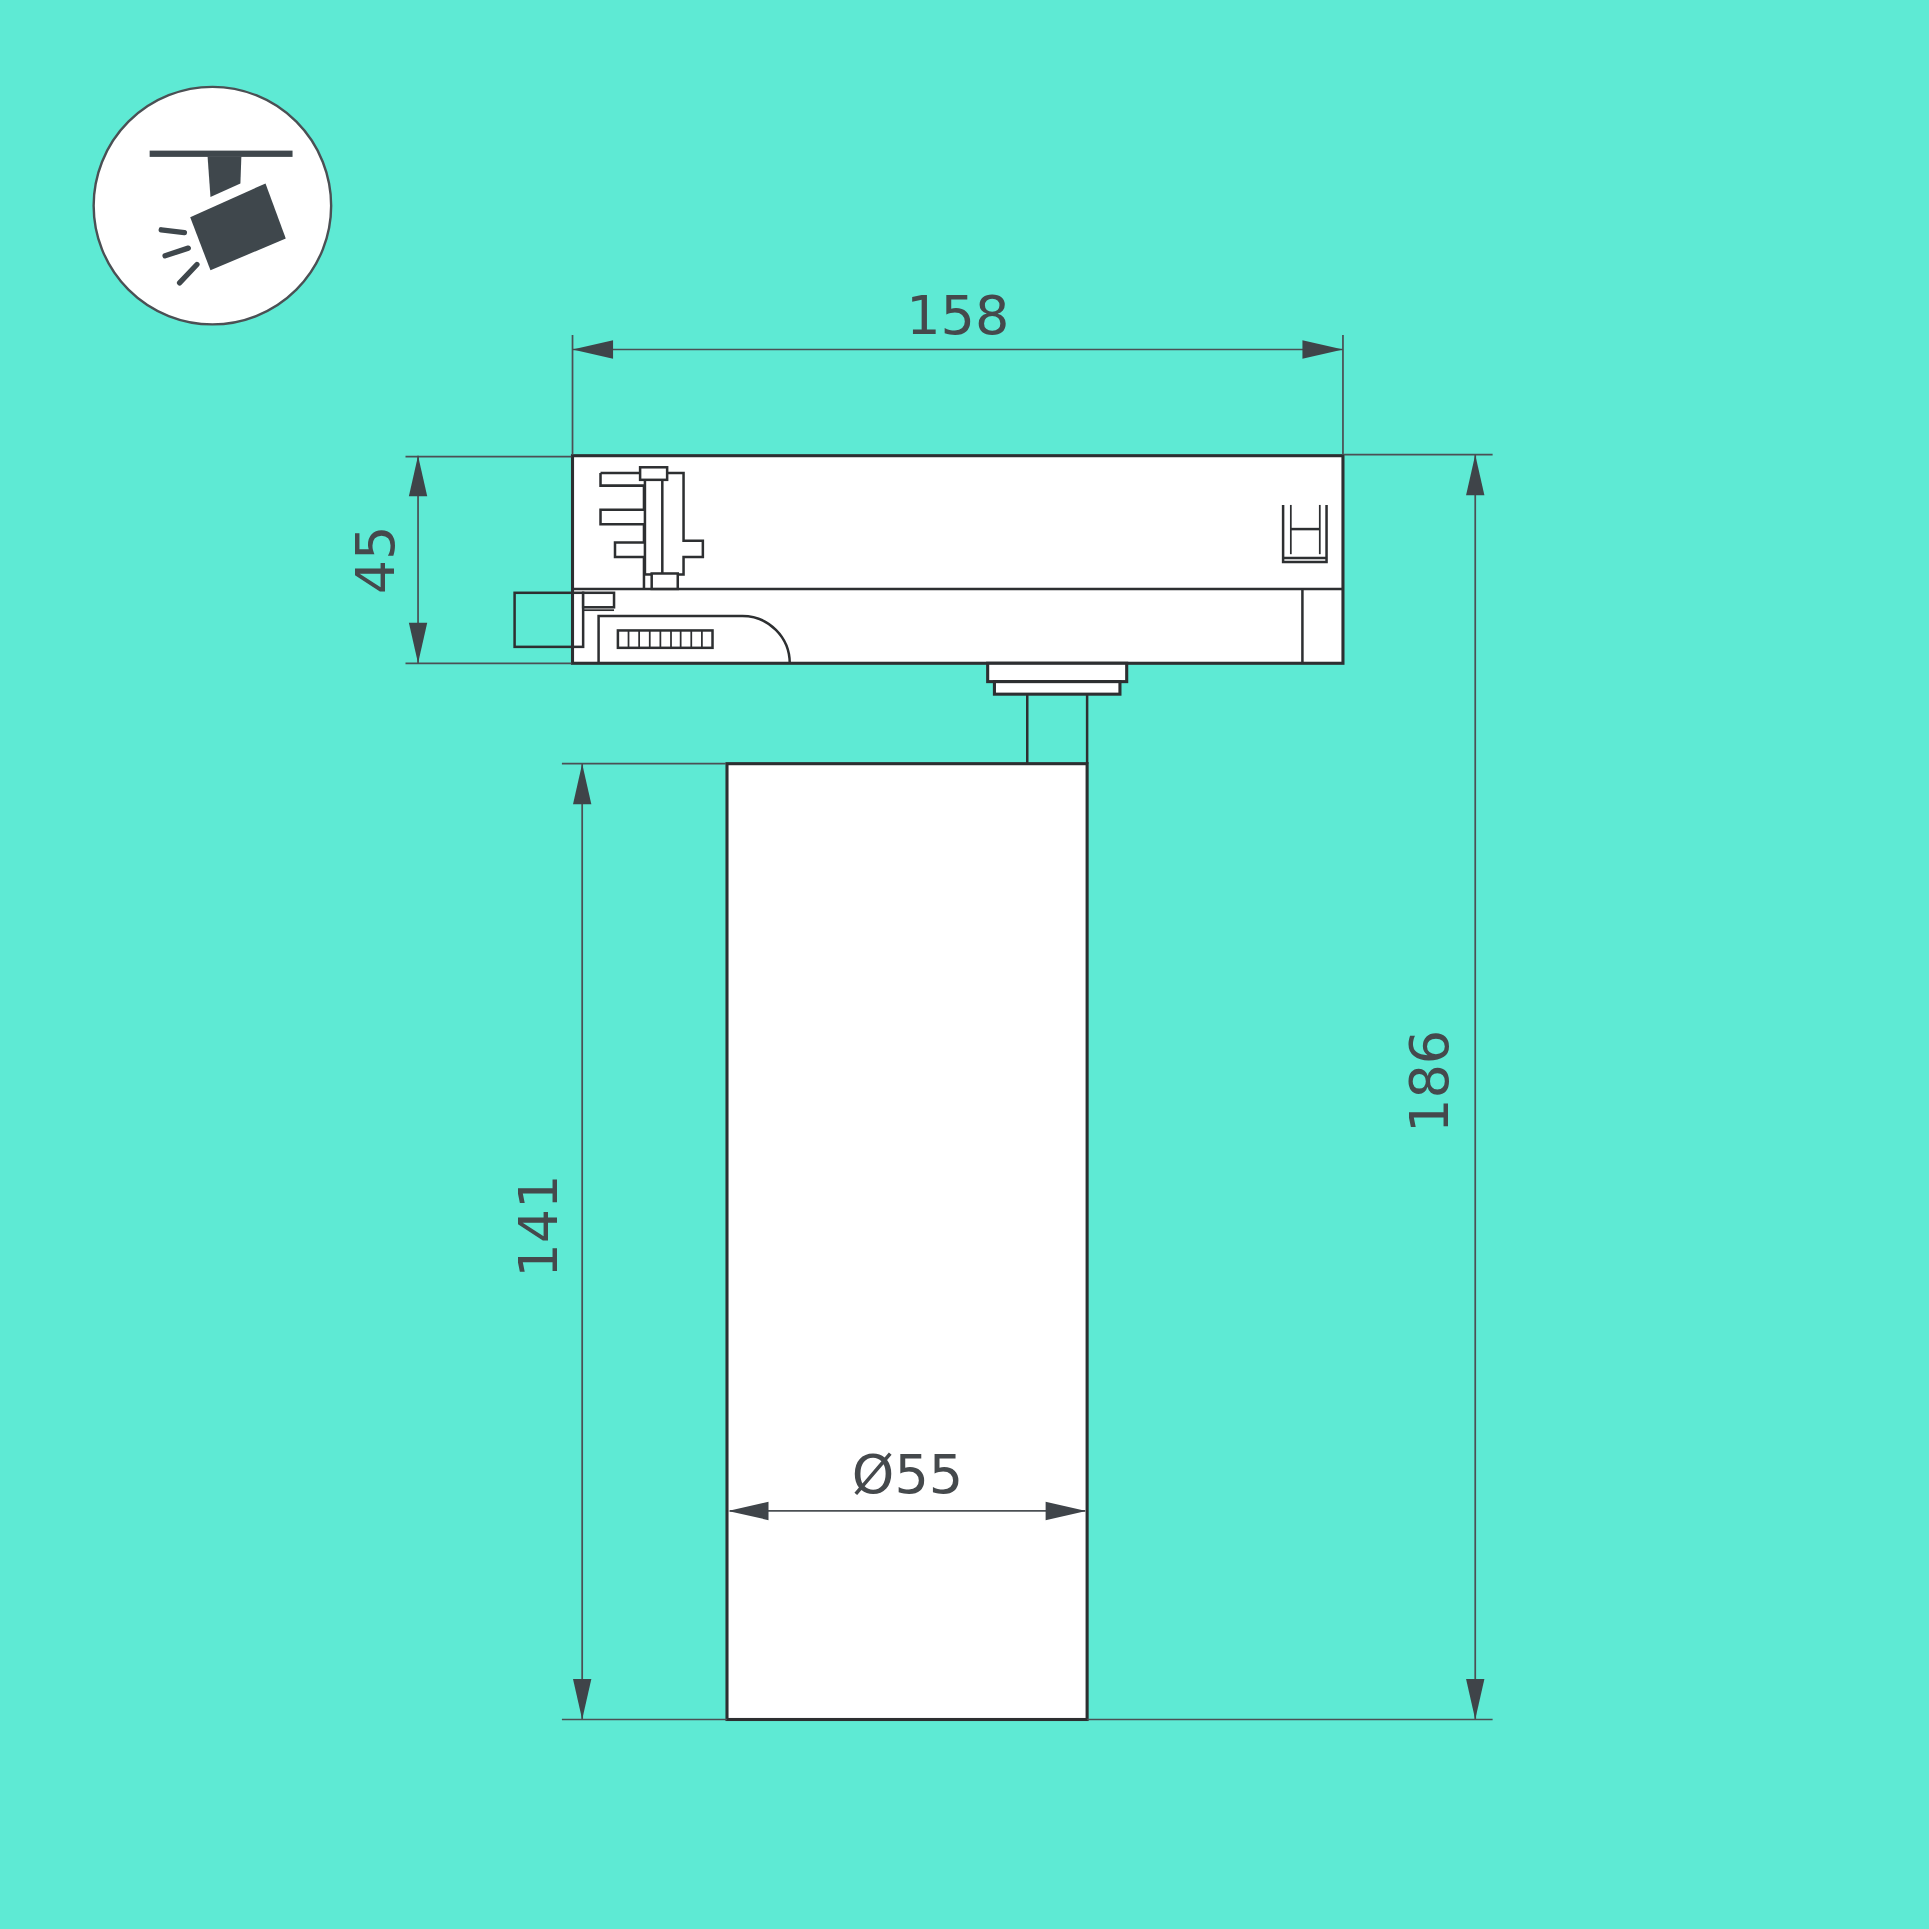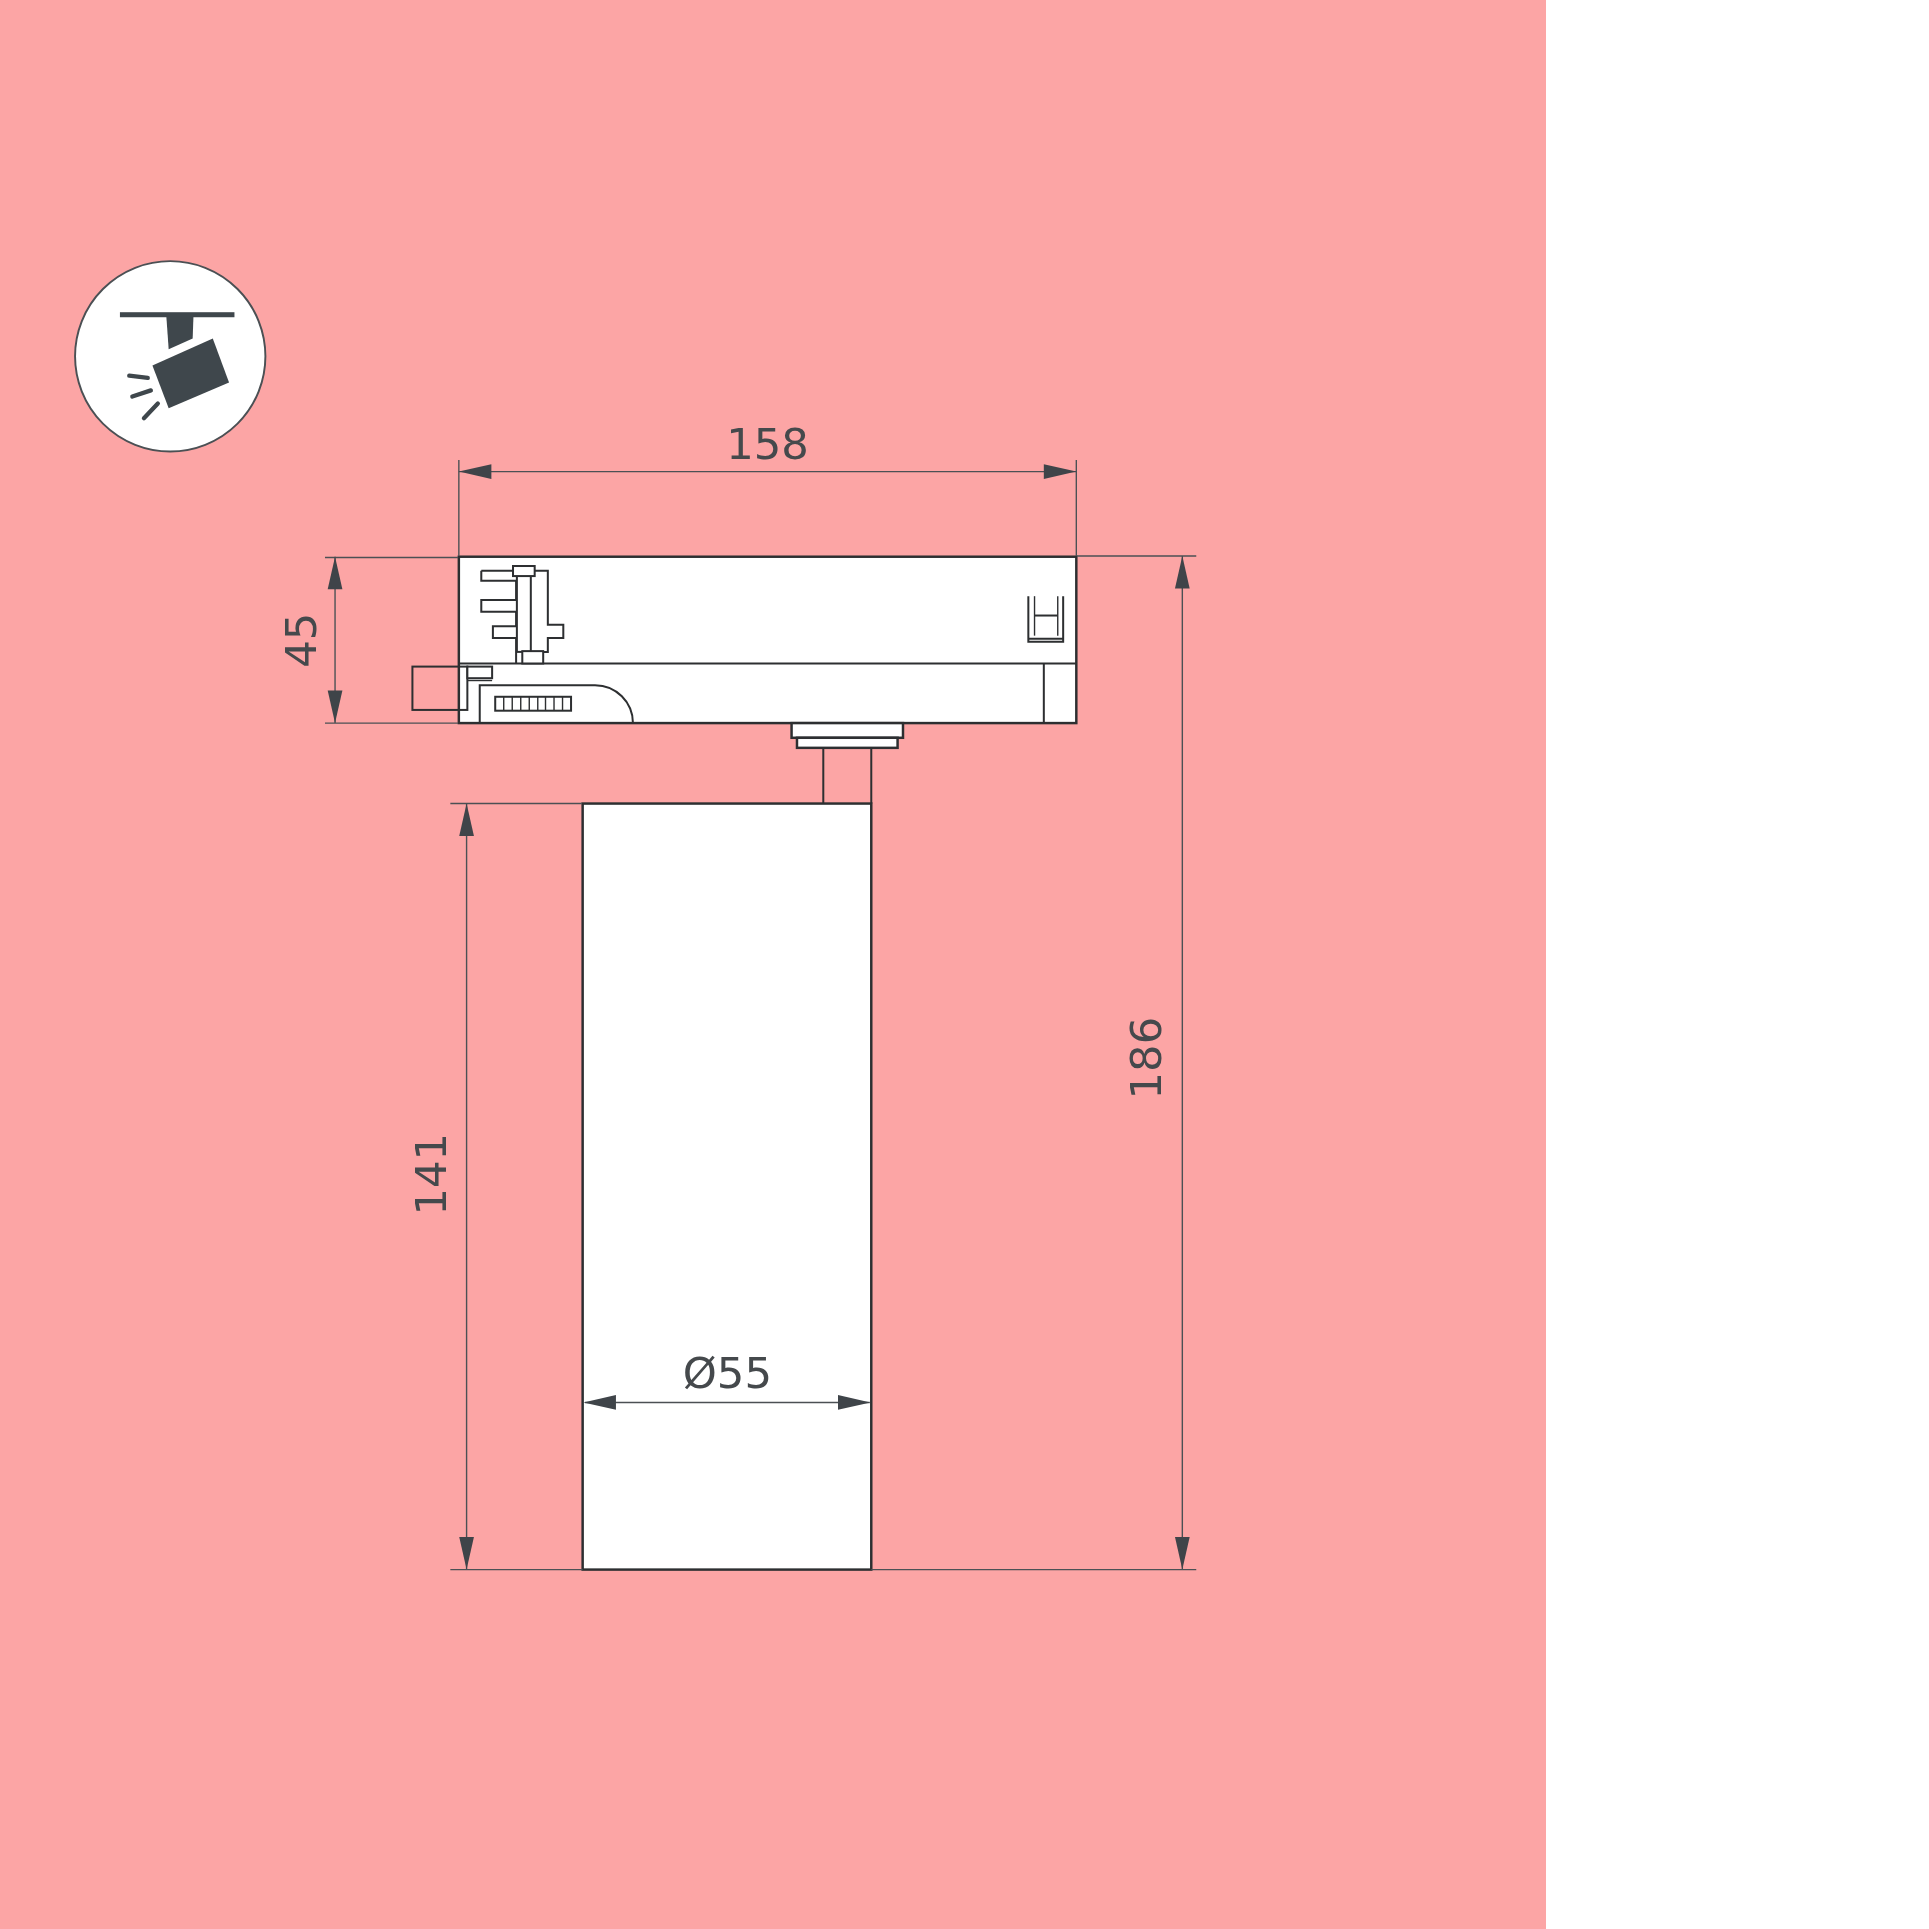--- a/index.html
+++ b/index.html
@@ -1,16 +1,16 @@
 <!DOCTYPE html>
 <html><head>
 <meta charset="utf-8">
 <style>
   html,body{margin:0;padding:0;background:#ffffff;}
-  .canvas{width:1546px;height:1929px;position:relative;background:#fca5a5;overflow:hidden;}
+  .canvas{width:1929px;height:1929px;position:relative;background:#5eead4;overflow:hidden;}
   svg{display:block;width:100%;height:100%;}
   .outline{fill:#ffffff;stroke:#2d2f31;stroke-width:3.2;}
   .detail{fill:none;stroke:#2d2f31;stroke-width:2.6;}
   .detail-filled{fill:#ffffff;stroke:#2d2f31;stroke-width:2.6;}
   .thin-detail{fill:none;stroke:#2d2f31;stroke-width:1.8;}
   .dim{stroke:#4b5054;stroke-width:1.8;fill:none;}
   .dim-arrow{fill:#3f4449;stroke:none;}
   .dim-text{font-family:"DejaVu Sans","Liberation Sans",sans-serif;font-size:56px;fill:#45494c;}
   .icon-circle{fill:#ffffff;stroke:#4b5054;stroke-width:2.5;}
   .icon-fill{fill:#3f474c;stroke:none;}

